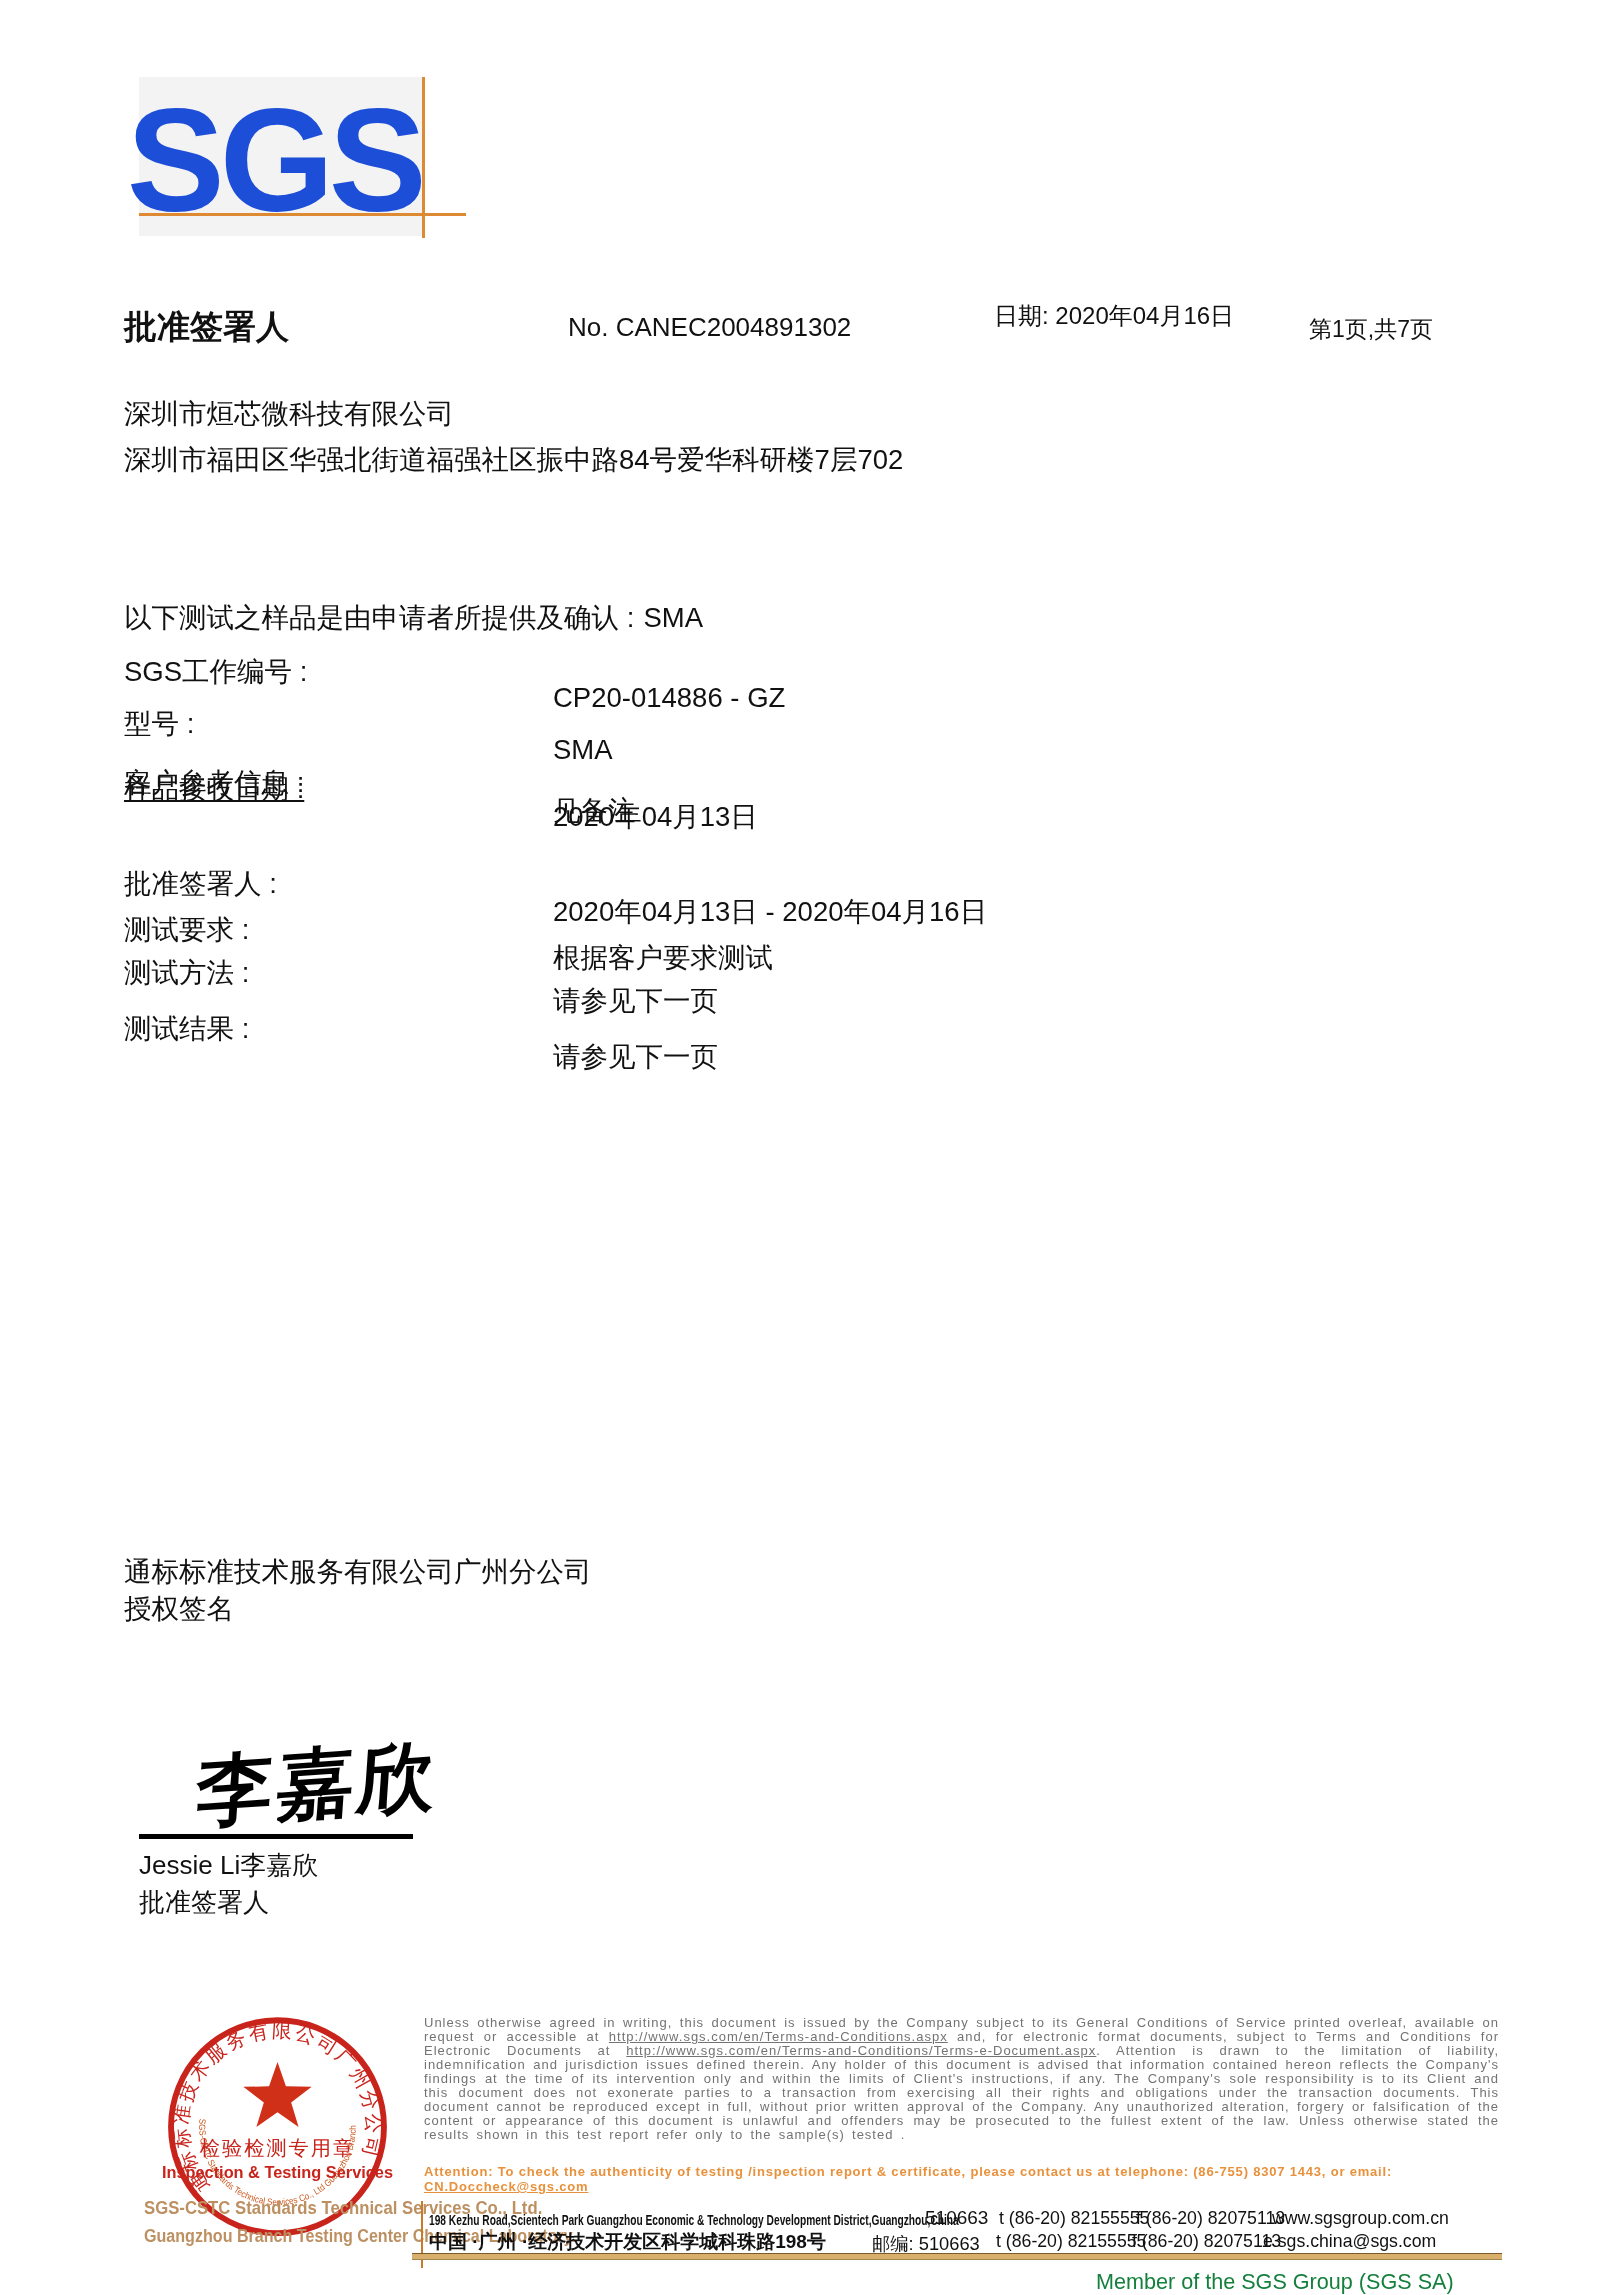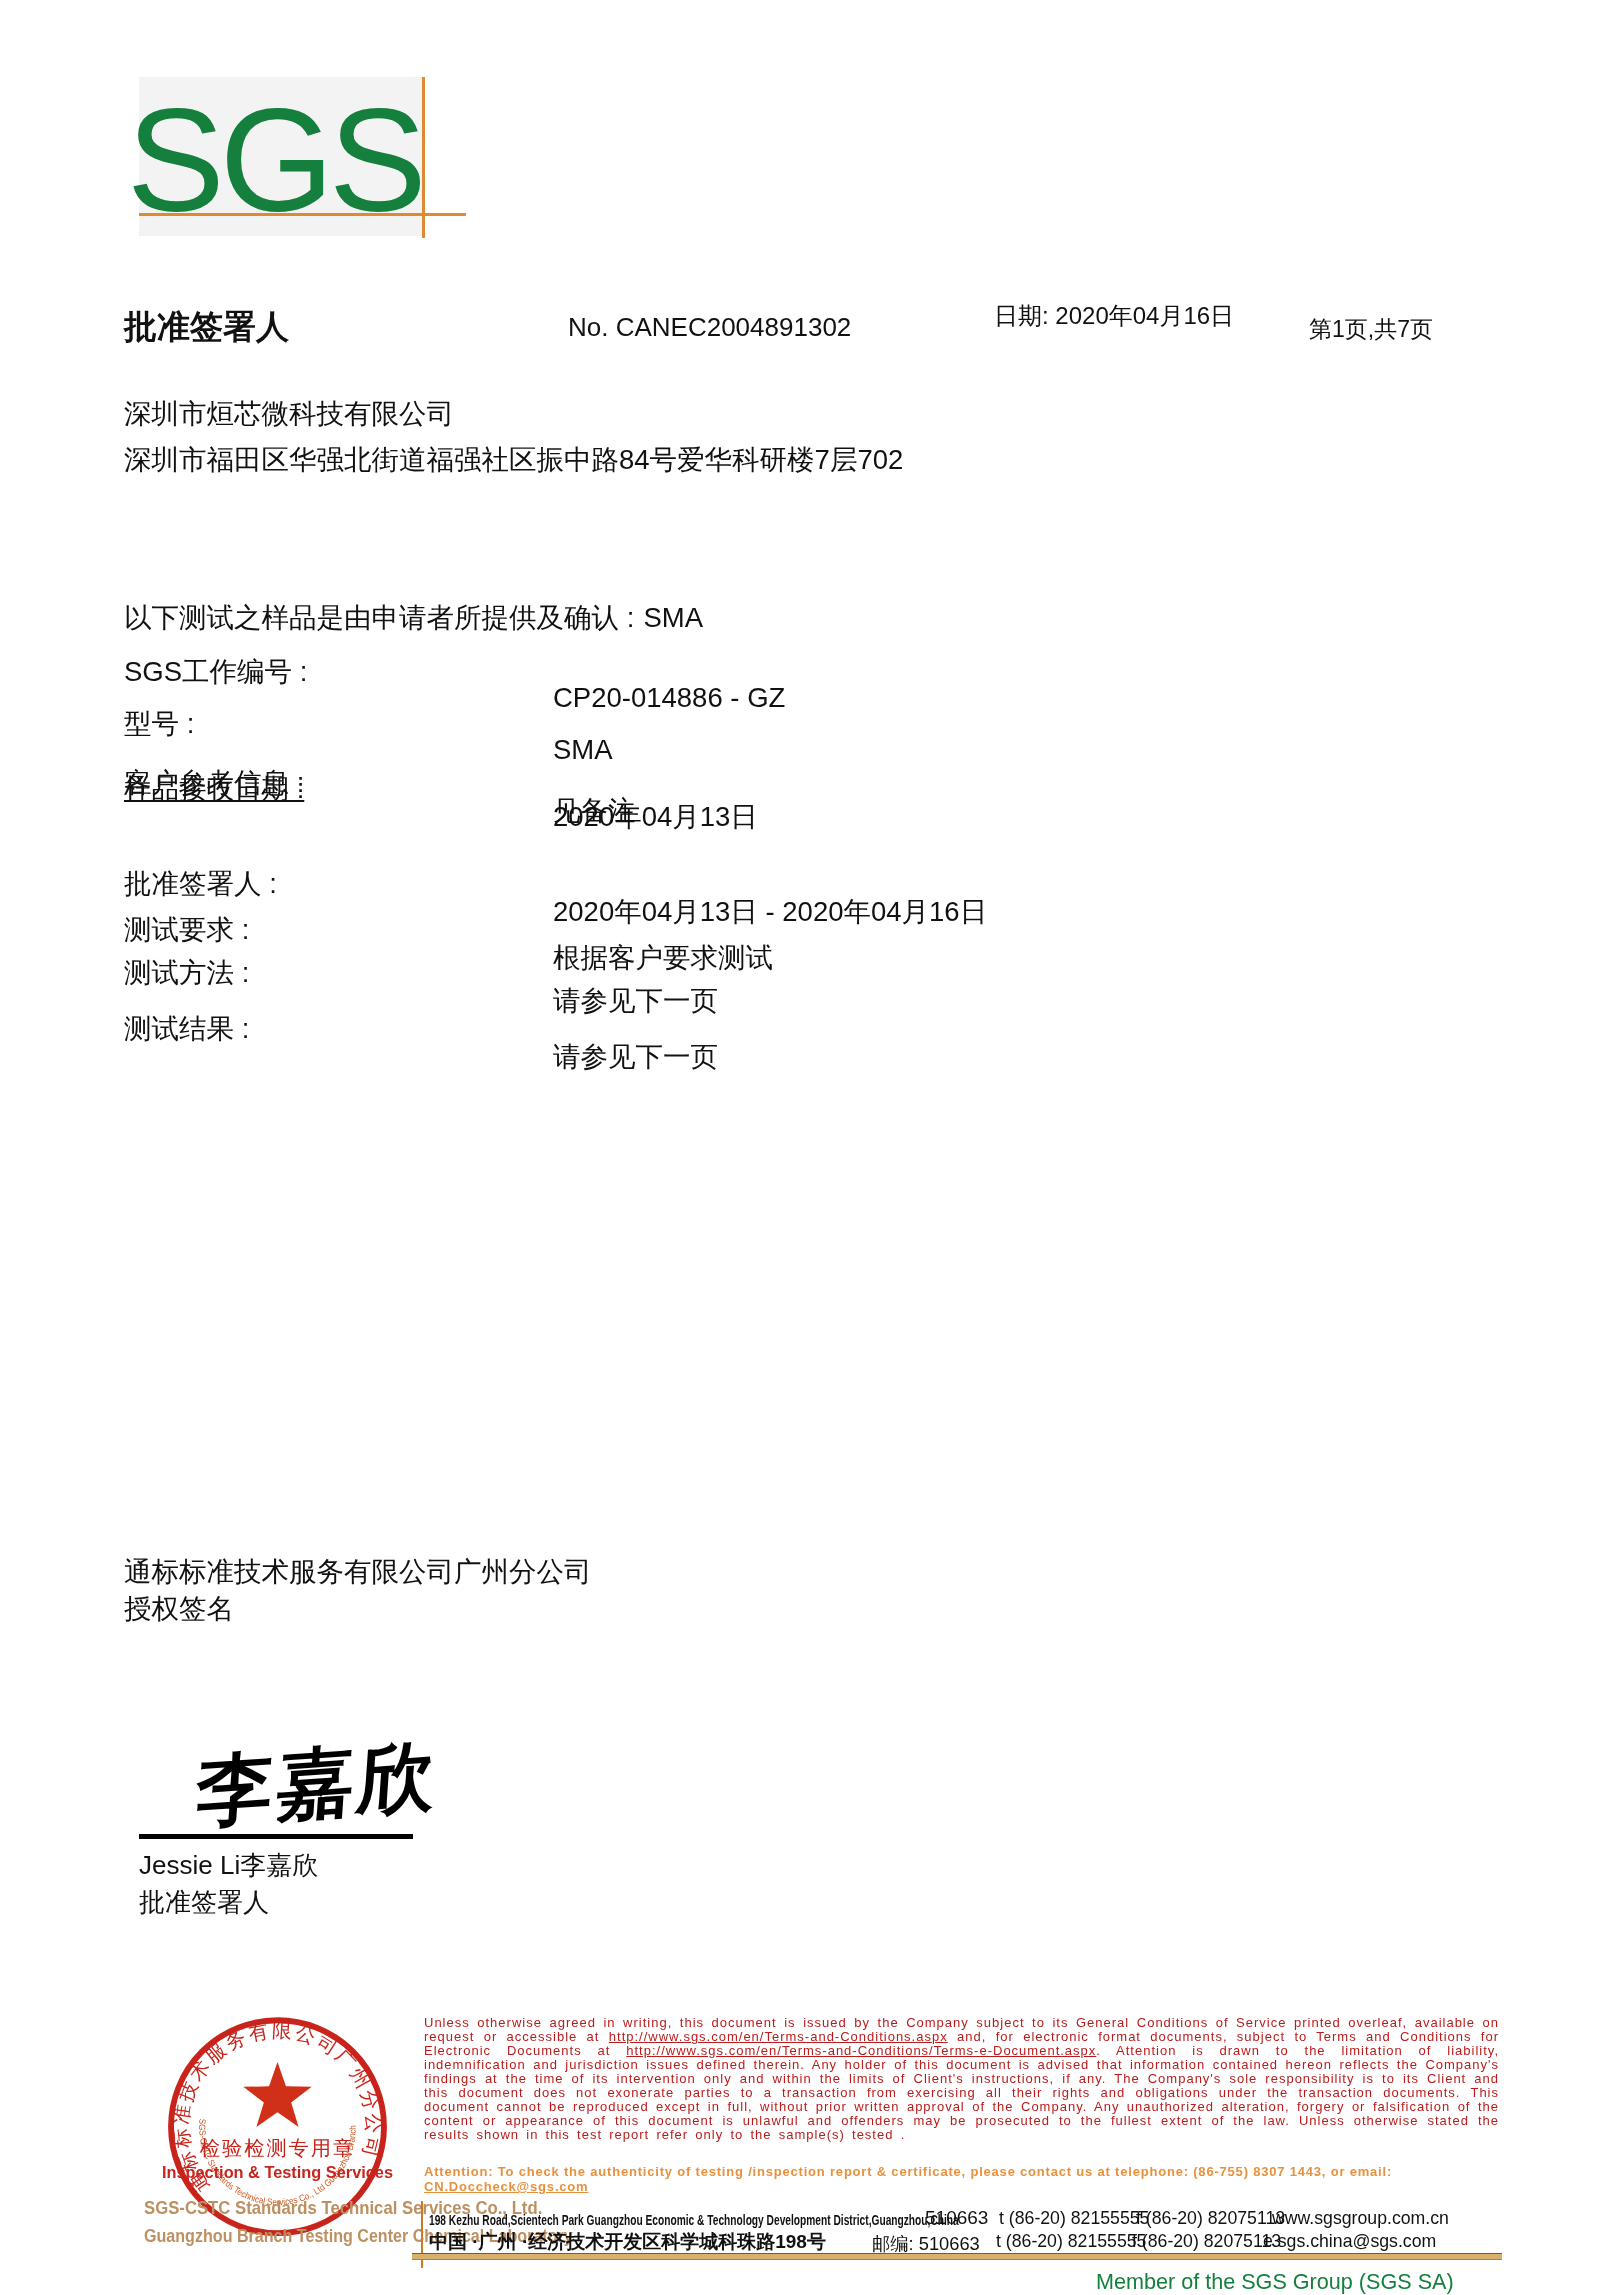--- a/index.html
+++ b/index.html
@@ -9,22 +9,22 @@
     font-family:"Liberation Sans","DejaVu Sans",sans-serif; color:#111;
   }
   .abs { position:absolute; }
   .nowrap { white-space:nowrap; }
 
   
   #logo-box { left:139px; top:77px; width:285px; height:159px; background:#f3f3f3; }
   #logo-text {
     left:139px; top:77px; width:284px; height:136px;
     display:flex; align-items:flex-end; justify-content:flex-end;
-    font-size:147px; line-height:105px; font-weight:normal;
-    color:#15803d; letter-spacing:-5.2px; padding-right:1.3px;
+    font-size:147px; line-height:105px; font-weight:bold;
+    color:#1d4ed8; letter-spacing:-5.2px; padding-right:1.3px;
   }
   #logo-hline { left:139px; top:213px; width:327px; height:2.6px; background:#dd8a33; }
   #logo-vline { left:422px; top:77px; width:2.6px; height:161px; background:#dd8a33; }
 
   
   #report-title { left:124px; top:305px; font-size:33px; font-weight:bold; }
   #report-no    { left:568px; top:312px; font-size:26px; }
   #report-date  { left:994px; top:300px; font-size:24px; }
   #page-info    { left:1309px; top:314px; font-size:23px; }
 
@@ -65,21 +65,21 @@
   }
   #lab-line2 {
     left:144px; top:2225px; font-size:18.3px; color:#bd9062; font-weight:bold;
     transform:scaleX(0.88); transform-origin:left top; white-space:nowrap;
   }
 
   
   #legal-text {
     left:424px; top:2016px; width:1075px;
     font-size:13px; line-height:14px; letter-spacing:1px; word-spacing:2.6px;
-    text-align:justify; color:#b91c1c;
+    text-align:justify; color:#737373;
   }
   .u { text-decoration:underline; }
   #attention-note {
     left:424px; top:2164px; width:1075px;
     font-size:13px; line-height:15px; letter-spacing:0.8px;
     color:#e8913c; font-weight:bold;
   }
 
   #footer-vline { left:421px; top:2201px; width:2px; height:67px; background:#c87a28; }
 

